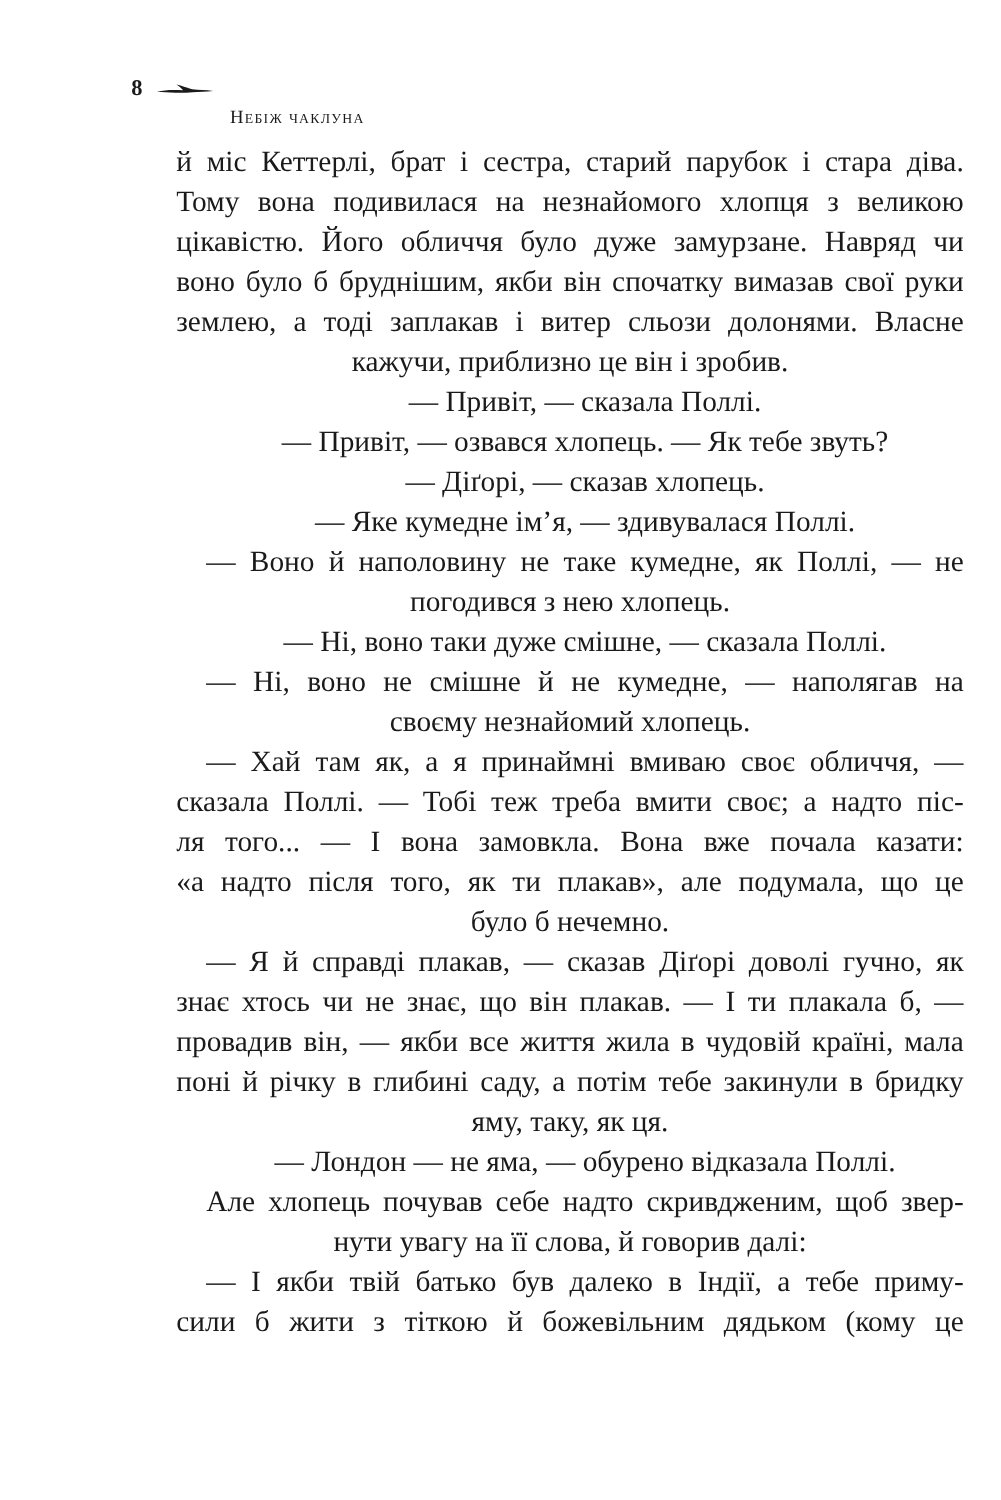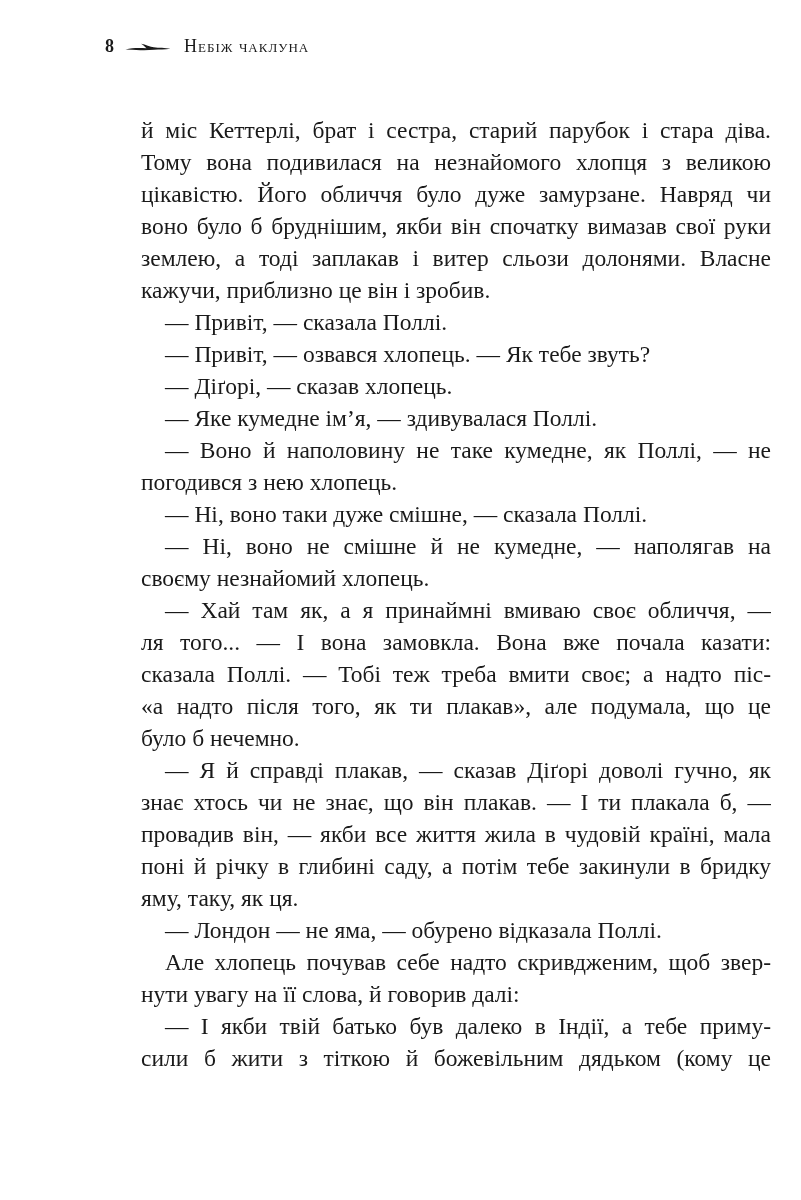--- a/index.html
+++ b/index.html
@@ -26,39 +26,40 @@
   .pagenum {
     font-size: 18px;
     font-weight: bold;
     line-height: 20px;
   }
   .ornament {
     margin: 3px 12px 0 10px;
     display: block;
   }
   .running-title {
-    font-size: 18px;
+    font-size: 15px;
     font-variant: small-caps;
     font-variant-caps: small-caps;
     letter-spacing: 1px;
     line-height: 20px;
     white-space: nowrap;
+    margin-top: 48px;
   }
   .text {
     position: absolute;
     left: 97px;
     top: 114px;
     width: 630px;
     margin-left: 44px;
   }
   .ln {
     font-size: 23.5px;
     line-height: 32px;
     white-space: normal;
-    text-align: left;
+    text-align: center;
     overflow: hidden;
   }
   .ln.j {
     text-align: justify;
     text-align-last: justify;
   }
   .ln.i {
     padding-left: 24px;
   }
 </style>
@@ -85,22 +86,22 @@
     <div class="ln i">— Привіт, — сказала Поллі.</div>
     <div class="ln i">— Привіт, — озвався хлопець. — Як тебе звуть?</div>
     <div class="ln i">— Діґорі, — сказав хлопець.</div>
     <div class="ln i">— Яке кумедне ім’я, — здивувалася Поллі.</div>
     <div class="ln i j">— Воно й наполовину не таке кумедне, як Поллі, — не</div>
     <div class="ln">погодився з нею хлопець.</div>
     <div class="ln i">— Ні, воно таки дуже смішне, — сказала Поллі.</div>
     <div class="ln i j">— Ні, воно не смішне й не кумедне, — наполягав на</div>
     <div class="ln">своєму незнайомий хлопець.</div>
     <div class="ln i j">— Хай там як, а я принаймні вмиваю своє обличчя, —</div>
+    <div class="ln j">сказала Поллі. — Тобі теж треба вмити своє; а надто піс-</div>
     <div class="ln j">ля того... — І вона замовкла. Вона вже почала казати:</div>
-    <div class="ln j">сказала Поллі. — Тобі теж треба вмити своє; а надто піс-</div>
     <div class="ln j">«а надто після того, як ти плакав», але подумала, що це</div>
     <div class="ln">було б нечемно.</div>
     <div class="ln i j">— Я й справді плакав, — сказав Діґорі доволі гучно, як</div>
     <div class="ln j">знає хтось чи не знає, що він плакав. — І ти плакала б, —</div>
     <div class="ln j">провадив він, — якби все життя жила в чудовій країні, мала</div>
     <div class="ln j">поні й річку в глибині саду, а потім тебе закинули в бридку</div>
     <div class="ln">яму, таку, як ця.</div>
     <div class="ln i">— Лондон — не яма, — обурено відказала Поллі.</div>
     <div class="ln i j">Але хлопець почував себе надто скривдженим, щоб звер-</div>
     <div class="ln">нути увагу на її слова, й говорив далі:</div>

